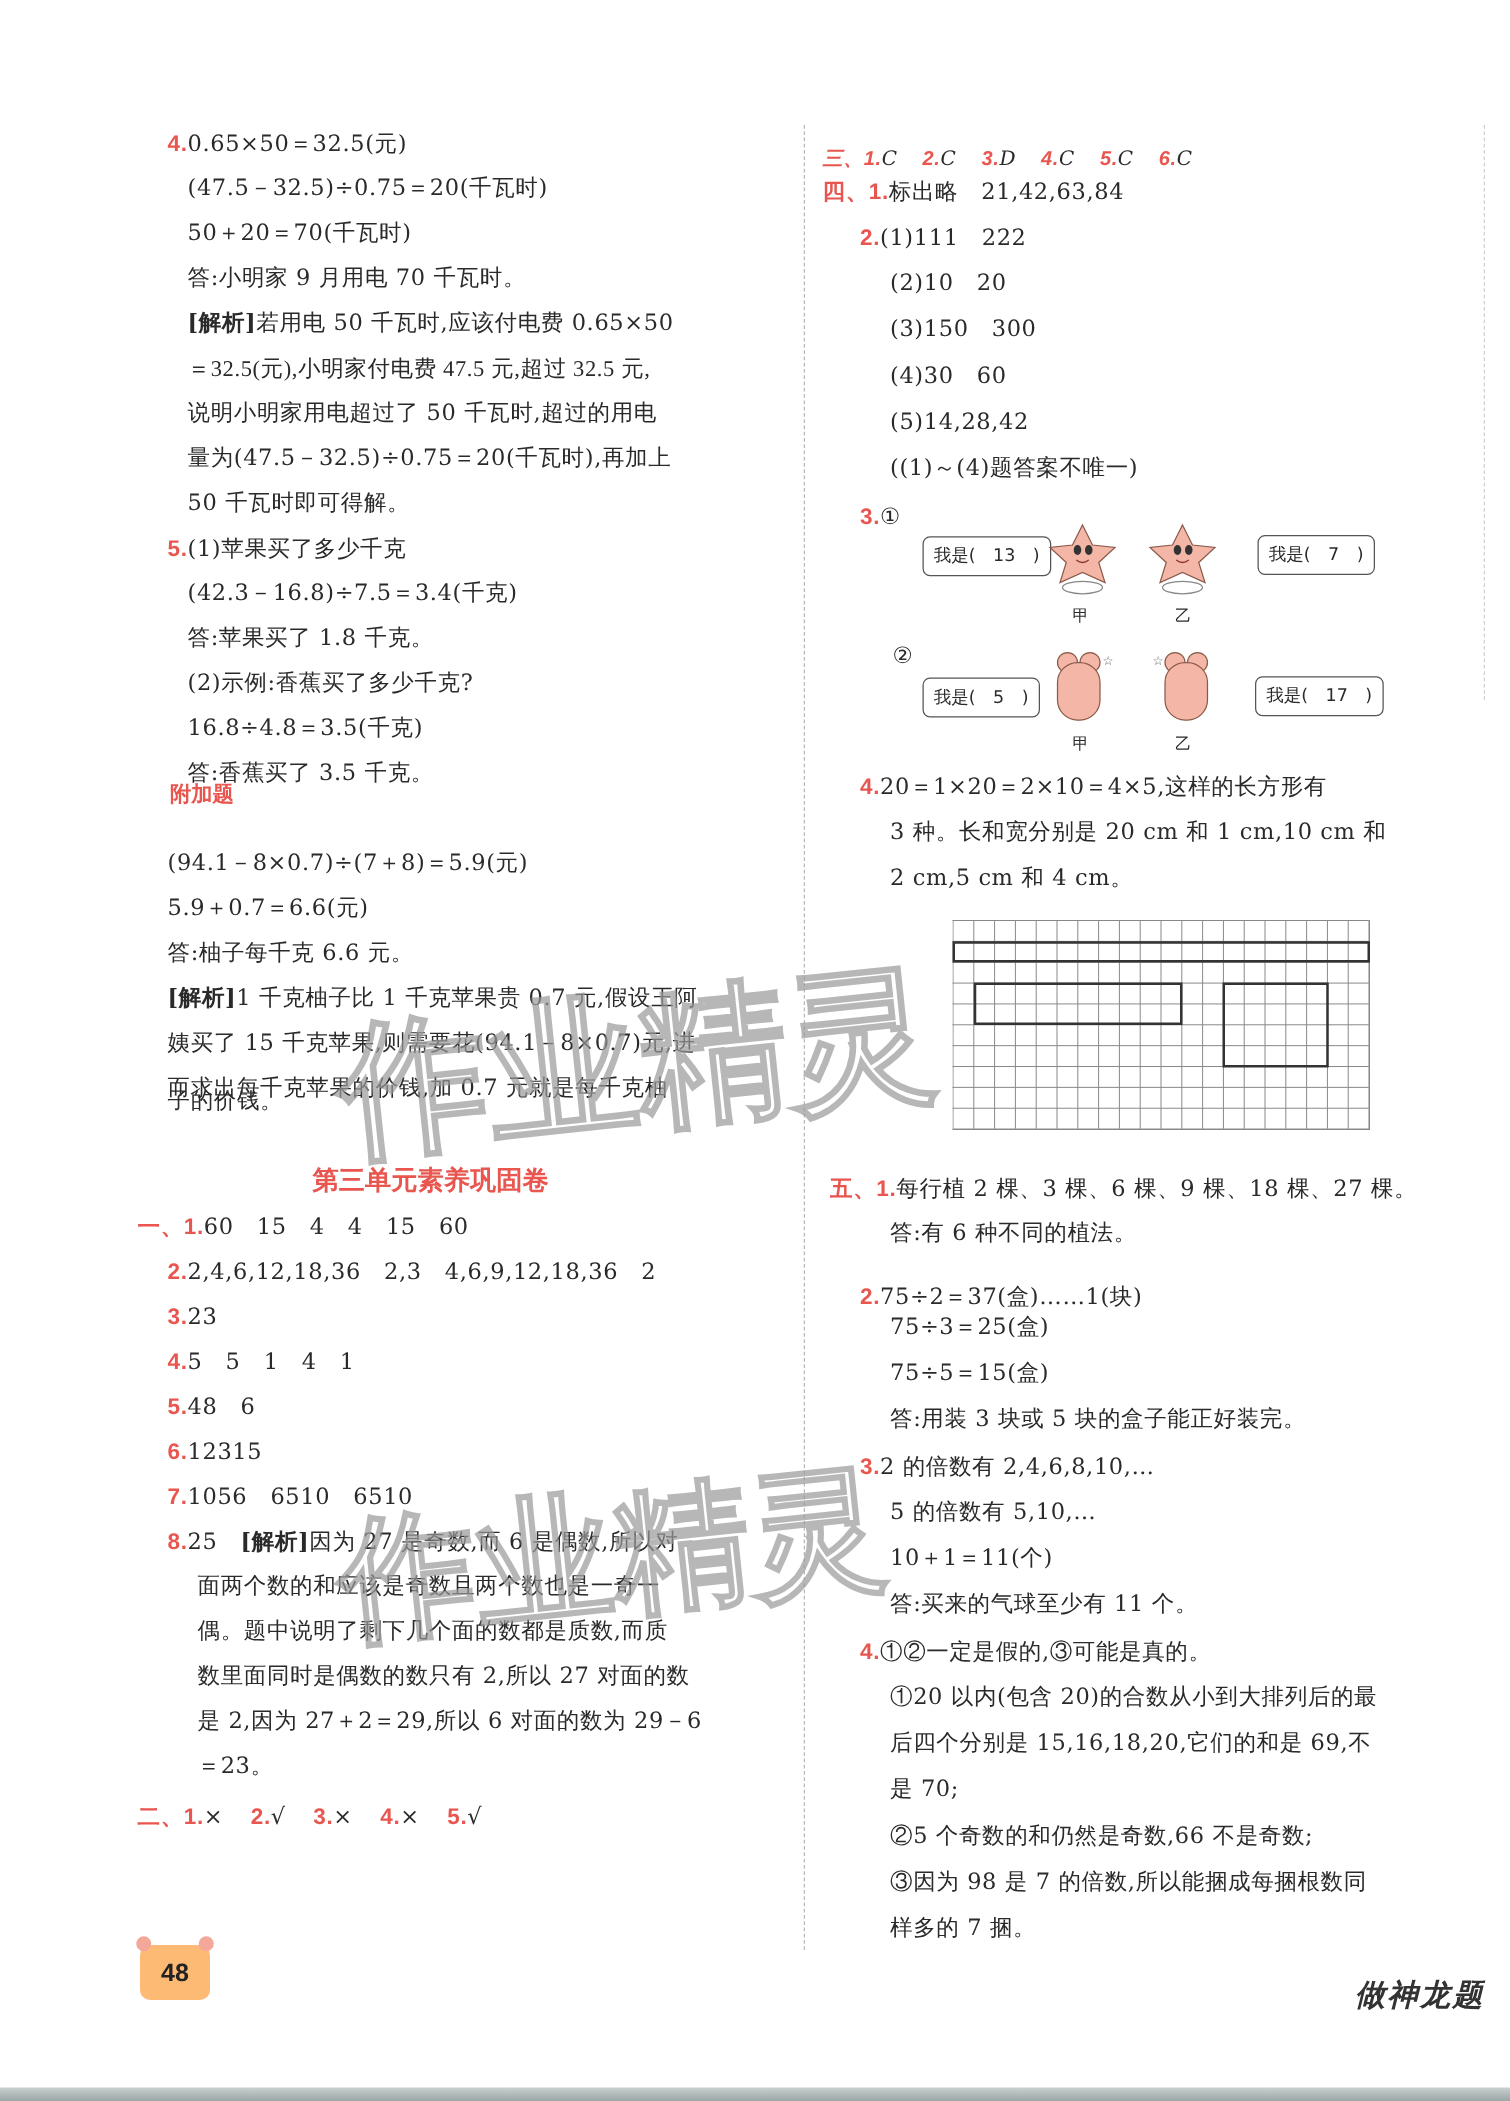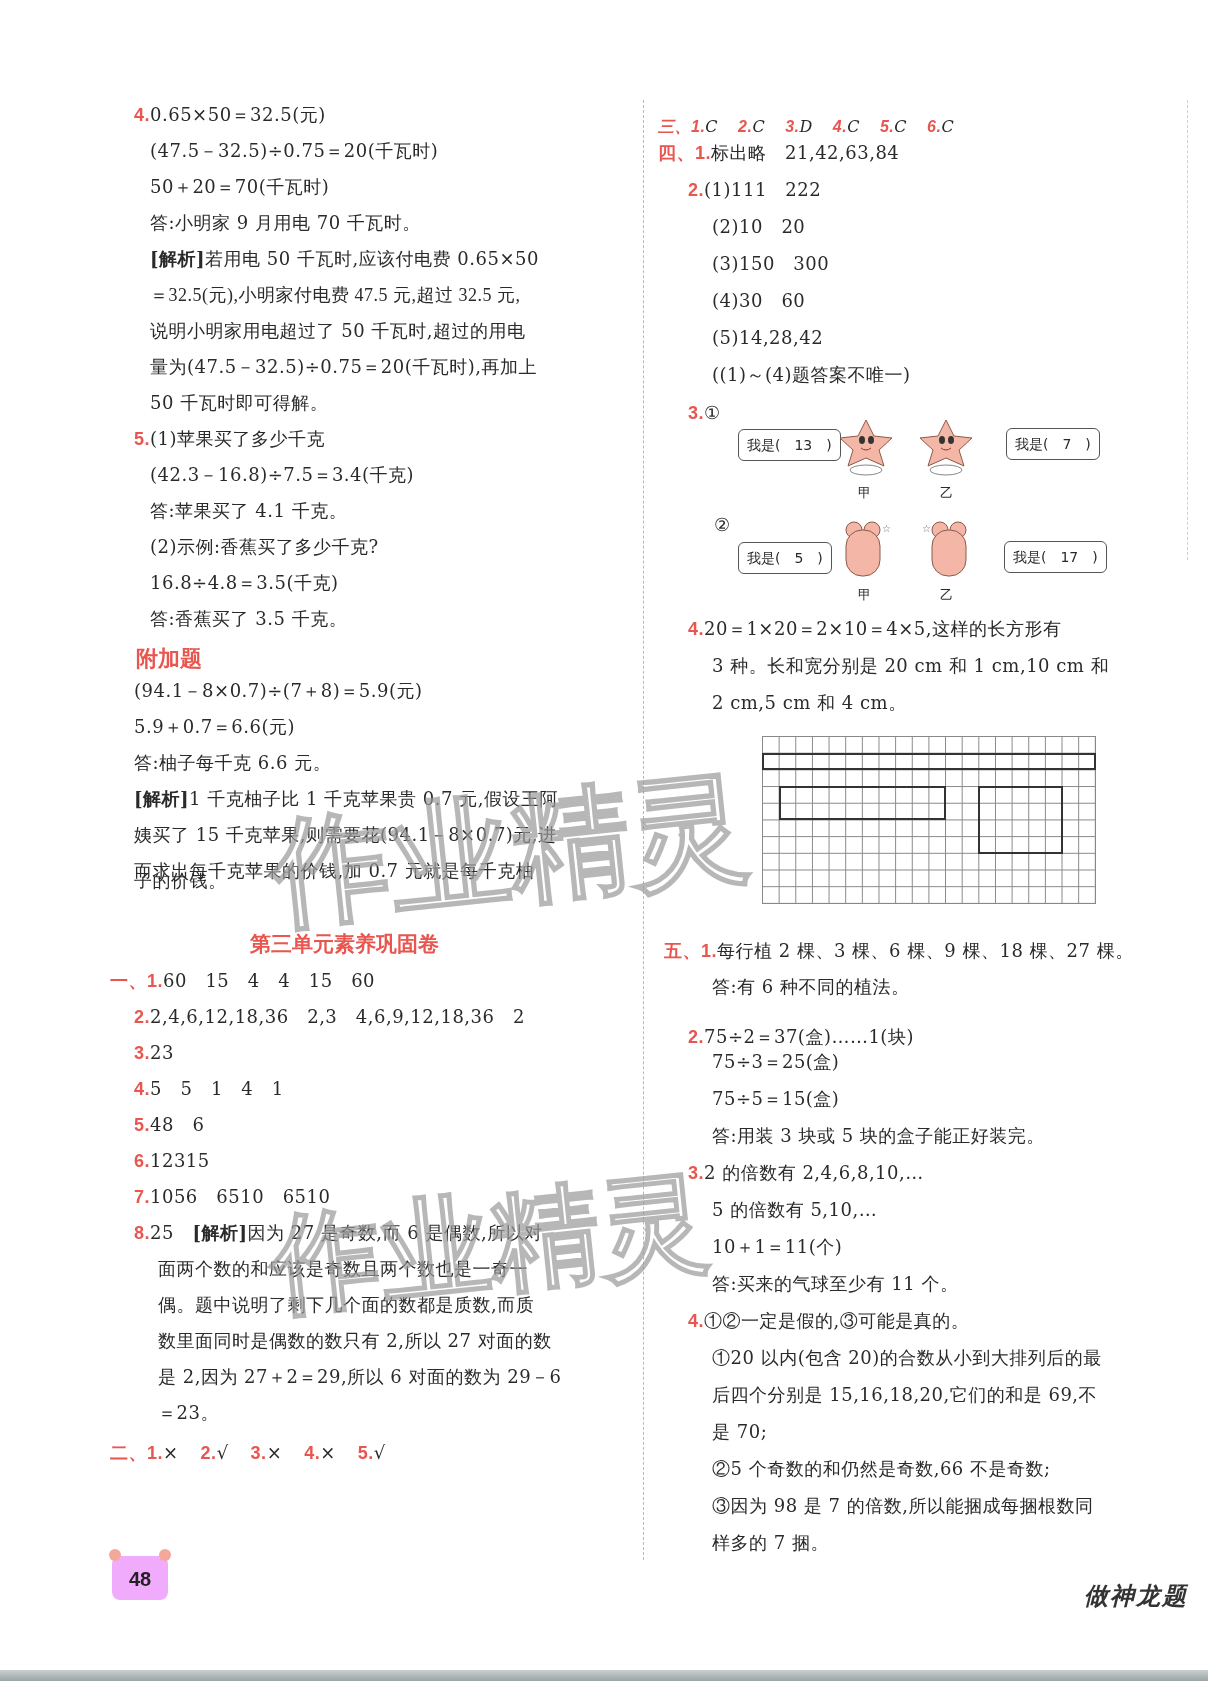--- a/index.html
+++ b/index.html
@@ -47,21 +47,21 @@
       border-right: 1px solid #888; border-bottom: 1px solid #888;
     }
     .rect { position: absolute; border: 2px solid #333; box-sizing: border-box; }
     .watermark {
       position: absolute; font-family: "DejaVu Sans", sans-serif; font-weight: bold;
       color: transparent; -webkit-text-stroke: 1.5px #9a9a9a; opacity: 0.7;
       white-space: nowrap; pointer-events: none;
     }
     .page-num {
       position: absolute; left: 112px; top: 1556px; width: 56px; height: 44px;
-      background: #f0abfc; border-radius: 8px; font-family: "Liberation Sans", sans-serif;
+      background: #fdba74; border-radius: 8px; font-family: "Liberation Sans", sans-serif;
       font-size: 20px; font-weight: bold; color: #222; text-align: center; line-height: 46px;
     }
     .page-num::before, .page-num::after {
       content: ""; position: absolute; top: -7px; width: 12px; height: 12px; border-radius: 50%;
       background: #f4a89a;
     }
     .page-num::before { left: -3px; }
     .page-num::after { right: -3px; }
     .brand {
       position: absolute; right: 20px; top: 1580px; font-family: "DejaVu Serif", serif;
@@ -94,26 +94,26 @@
     </div>
     <div class="line" style="top:182px; left:10px;font-family:Liberation Serif, serif;">＝32.5(元),小明家付电费 47.5 元,超过 32.5 元,</div>
     <div class="line" style="top:218px; left:10px;">说明小明家用电超过了 50 千瓦时,超过的用电</div>
     <div class="line" style="top:254px; left:10px;">量为(47.5－32.5)÷0.75＝20(千瓦时),再加上</div>
     <div class="line" style="top:290px; left:10px;">50 千瓦时即可得解。</div>
 
     <div class="line" style="top:326px; left:-6px;">
       <span class="num">5.</span><span>(1)苹果买了多少千克</span>
     </div>
     <div class="line" style="top:362px; left:10px;">(42.3－16.8)÷7.5＝3.4(千克)</div>
-    <div class="line" style="top:398px; left:10px;">答:苹果买了 4.1 千克。</div>
+    <div class="line" style="top:398px; left:10px;">答:苹果买了 1.8 千克。</div>
     <div class="line" style="top:434px; left:10px;">(2)示例:香蕉买了多少千克?</div>
     <div class="line" style="top:470px; left:10px;">16.8÷4.8＝3.5(千克)</div>
     <div class="line" style="top:506px; left:10px;">答:香蕉买了 3.5 千克。</div>
 
-    <div class="title-red" style="top:544px; left:-30px; font-size:22px;padding-left:26px;">附加题</div>
+    <div class="title-red" style="top:524px; left:-30px; font-size:17px;padding-left:26px;">附加题</div>
     <div class="line" style="top:578px; left:-6px;">(94.1－8×0.7)÷(7＋8)＝5.9(元)</div>
     <div class="line" style="top:614px; left:-6px;">5.9＋0.7＝6.6(元)</div>
     <div class="line" style="top:650px; left:-6px;">答:柚子每千克 6.6 元。</div>
     <div class="line" style="top:686px; left:-6px;">
       <span class="bold">[解析]</span><span>1 千克柚子比 1 千克苹果贵 0.7 元,假设王阿</span>
     </div>
     <div class="line" style="top:722px; left:-6px;">姨买了 15 千克苹果,则需要花(94.1－8×0.7)元,进</div>
     <div class="line" style="top:758px; left:-6px;">而求出每千克苹果的价钱,加 0.7 元就是每千克柚</div>
     <div class="line" style="top:769px; left:-6px;font-family:Liberation Mono, monospace;">子的价钱。</div>
 

